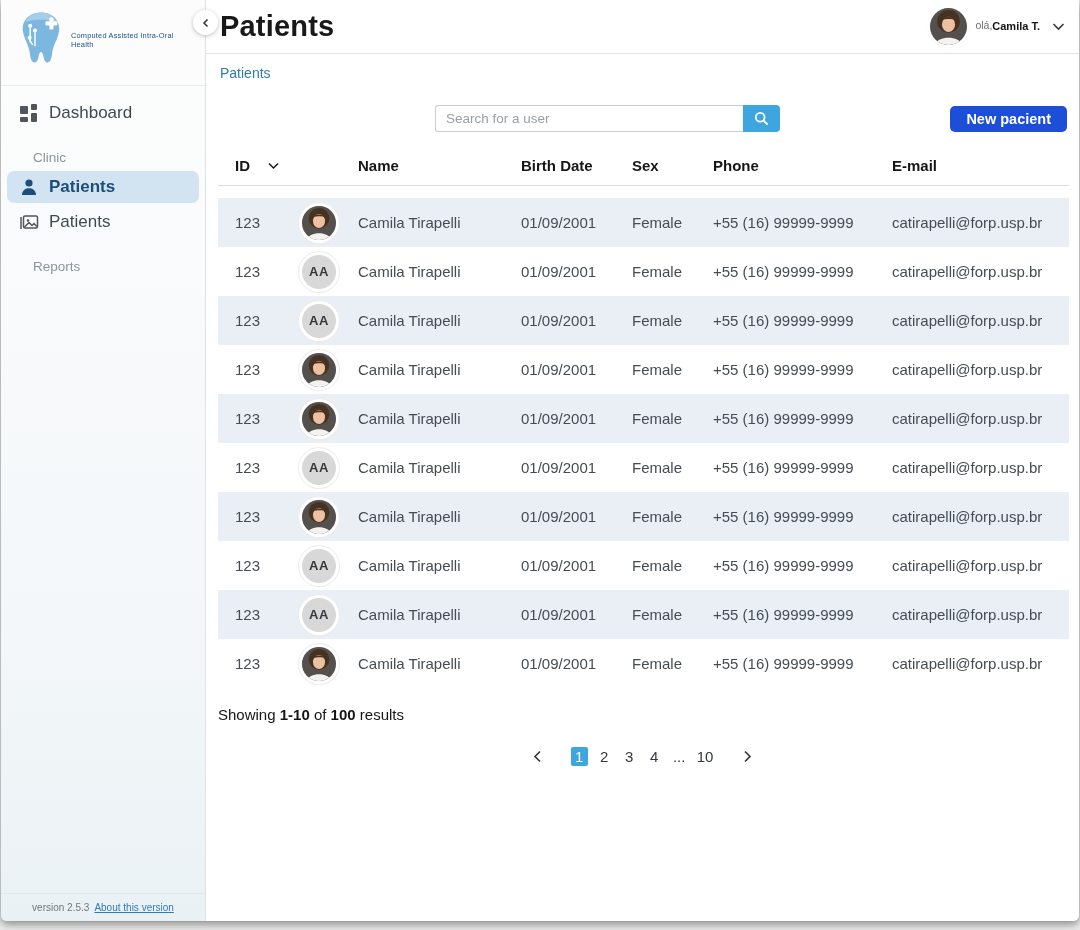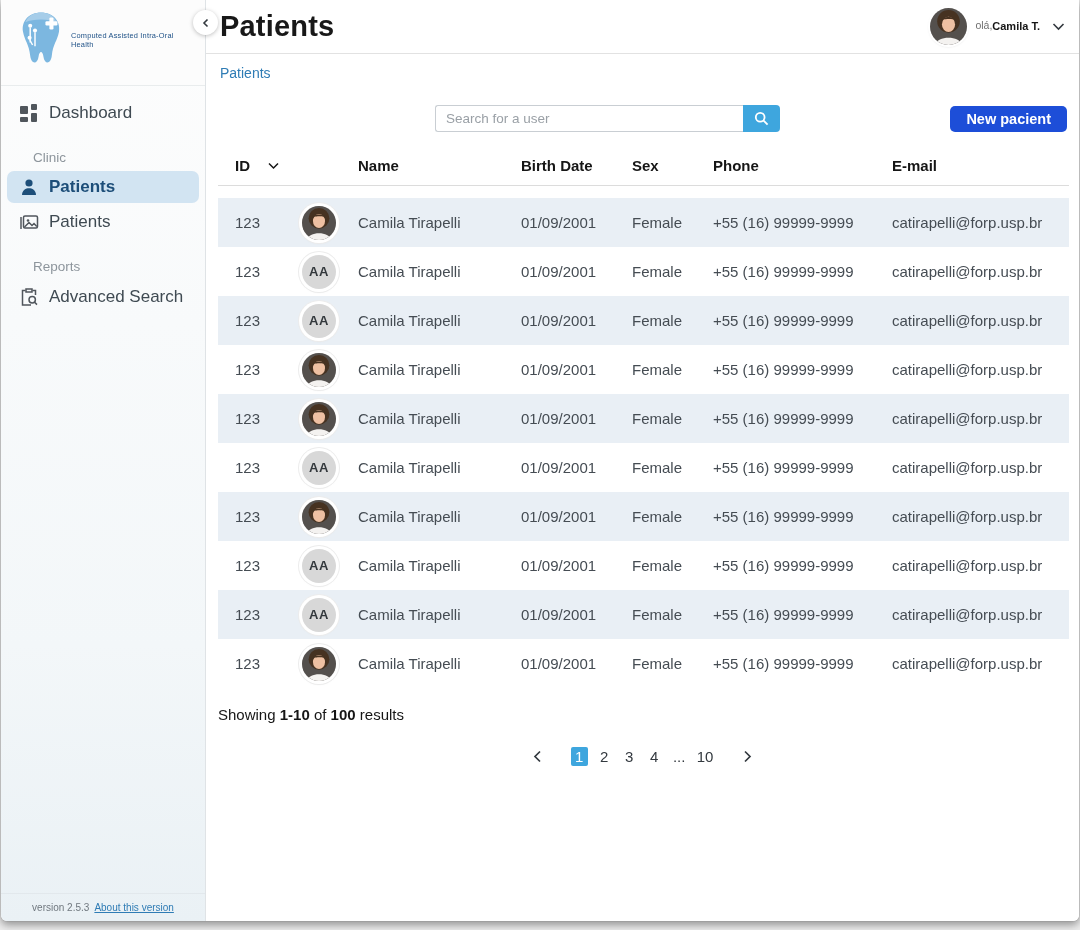--- a/index.html
+++ b/index.html
@@ -132,30 +132,20 @@
           <path d="M2 5 L2 17"></path>
           <rect x="4.5" y="4" width="14" height="12" rx="1.5"></rect>
           <circle cx="9" cy="8.5" r="1.3" fill="#50565c" stroke="none"></circle>
           <path d="M5.5 15 L10 10.5 L13 13.5 L15 11.5 L17.8 14.5"></path>
         </svg>
         <span>Patients</span>
       </div>
 
       <div class="section-label">Reports</div>
 
-      <div class="nav-item">
-        <svg width="20" height="20" viewBox="0 0 20 20" fill="none" stroke="#50565c" stroke-width="1.5">
-          <path d="M6.5 3.5 L3.5 3.5 L3.5 18 L12 18"></path>
-          <path d="M13.5 3.5 L16.5 3.5 L16.5 8"></path>
-          <path d="M7 2 L13 2 L13 5 L7 5 Z"></path>
-          <circle cx="13.2" cy="12.8" r="3.2"></circle>
-          <path d="M15.6 15.2 L18 17.6"></path>
-        </svg>
-        <span>Advanced Search</span>
-      </div>
     </div>
 
     <div class="sidebar-footer">
       <span>version 2.5.3</span>
       <a>About this version</a>
     </div>
   </div>
 
   <div class="header">
     <div class="collapse-btn">

